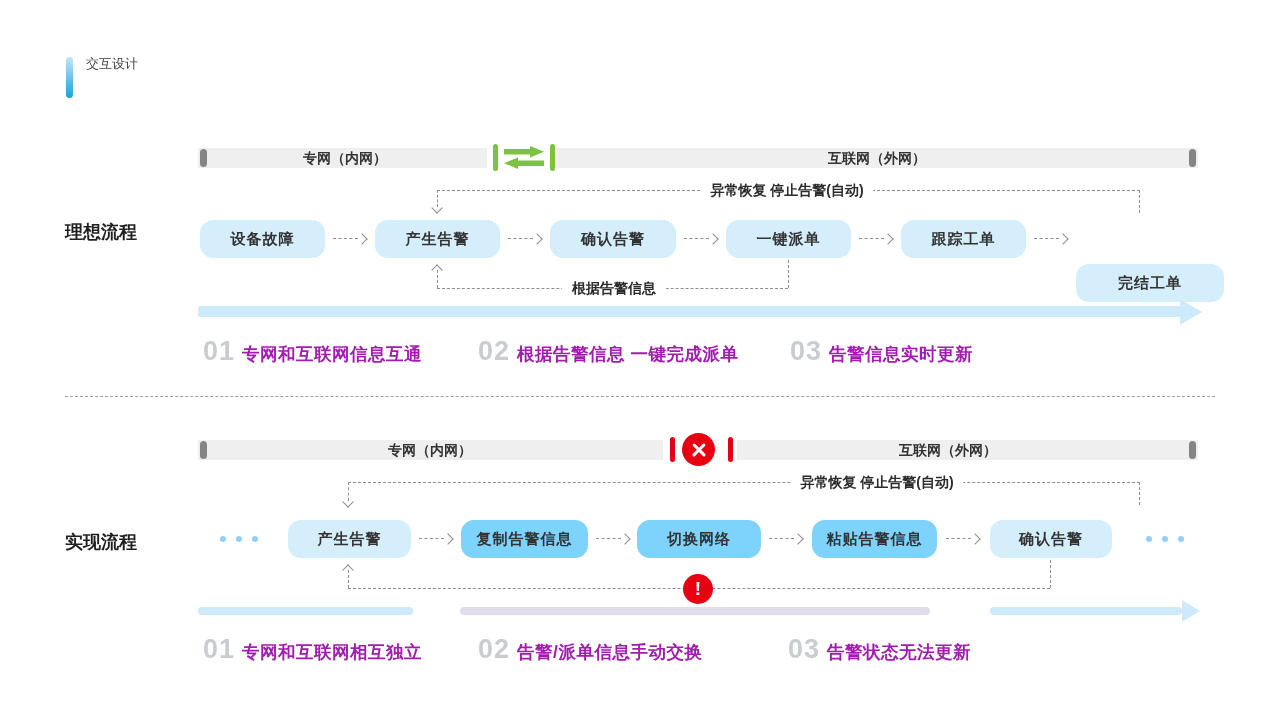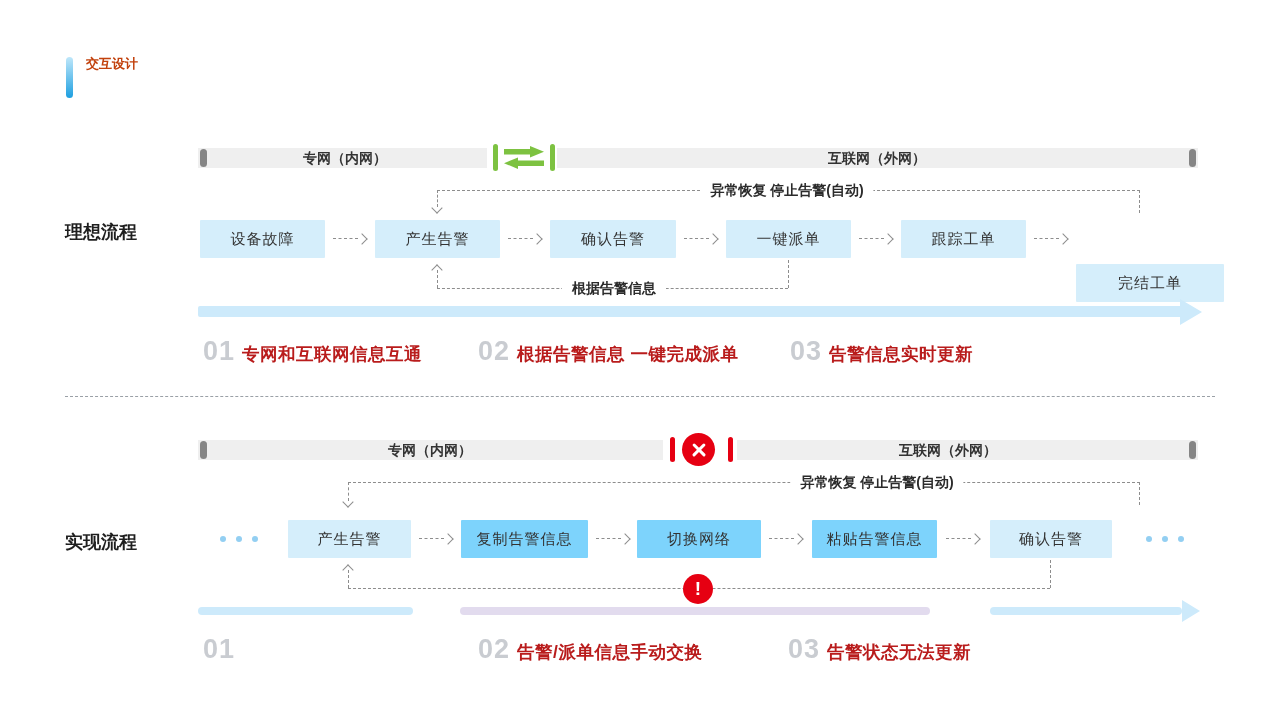--- a/index.html
+++ b/index.html
@@ -2,21 +2,21 @@
 <html><head>
 <meta charset="utf-8">
 <style>
   html,body{margin:0;padding:0;background:#fff;}
   .canvas{position:relative;width:1280px;height:720px;background:#fff;overflow:hidden;
           font-family:"Liberation Sans","DejaVu Sans",sans-serif;color:#2b2b2b;}
 
   
   .accent{position:absolute;left:66px;top:57px;width:7px;height:41px;border-radius:4px;
           background:linear-gradient(180deg,#bfe7fa 0%,#1d9fe0 100%);}
-  .eyebrow{position:absolute;left:86px;top:55px;font-size:13px;font-weight:bold;color:#c2410c;}
+  .eyebrow{position:absolute;left:86px;top:55px;font-size:13px;font-weight:normal;color:#404040;}
   .title{position:absolute;left:86px;top:74px;font-size:21px;font-weight:bold;color:#1a1a1a;letter-spacing:.5px;}
 
   .section-label{position:absolute;left:65px;font-size:18px;font-weight:bold;color:#1f1f1f;}
 
   
   .net-bar{position:absolute;left:198px;width:1000px;height:20px;background:#efefef;}
   .cap{position:absolute;top:1px;width:7px;height:18px;border-radius:3.5px;background:#858585;}
   .net-gap{position:absolute;top:-3px;height:26px;background:#fff;}
   .net-label{position:absolute;top:0;height:20px;line-height:20px;font-size:14px;font-weight:bold;
              color:#333;transform:translateX(-50%);white-space:nowrap;}
@@ -31,41 +31,41 @@
   .dash-h{position:absolute;height:0;border-top:1.6px dashed #8d8d8d;}
   .dash-v{position:absolute;width:0;border-left:1.6px dashed #8d8d8d;}
   .chev{position:absolute;width:7px;height:7px;border:0 solid #8d8d8d;}
   .chev-d{border-bottom-width:1.6px;border-right-width:1.6px;transform:rotate(45deg);}
   .chev-u{border-top-width:1.6px;border-left-width:1.6px;transform:rotate(45deg);}
   .chev-r{border-top-width:1.6px;border-right-width:1.6px;transform:rotate(45deg);}
   .loop-label{position:absolute;transform:translateX(-50%);background:#fff;padding:0 10px;
               font-size:14px;font-weight:bold;color:#2b2b2b;white-space:nowrap;line-height:18px;}
 
   
-  .box{position:absolute;height:38px;border-radius:1px;display:flex;align-items:center;justify-content:center;
-       font-size:15px;font-weight:normal;color:#333;letter-spacing:1px;}
+  .box{position:absolute;height:38px;border-radius:13px;display:flex;align-items:center;justify-content:center;
+       font-size:15px;font-weight:bold;color:#333;letter-spacing:1px;}
   .box.blue{background:#d5eefb;}
   .box.purple{background:#7dd3fc;}
   .flow-arrow{position:absolute;width:34px;height:10px;}
   .flow-arrow .ln{position:absolute;left:0;top:4px;width:25px;height:0;border-top:1.6px dashed #8d8d8d;}
   .flow-arrow .chev{right:1px;top:1px;}
 
   
   .tl-body{position:absolute;background:#cdeafb;border-radius:2px;}
   .tl-head{position:absolute;width:0;height:0;border-top:13px solid transparent;
            border-bottom:13px solid transparent;border-left:22px solid #cdeafb;}
   .tl-head.small{border-top-width:11px;border-bottom-width:11px;border-left-width:18px;}
   .mini-bar{position:absolute;height:8px;border-radius:4px;}
   .mini-bar.blue{background:#cdeafb;}
   .mini-bar.purple{background:#e2dbee;}
 
   
   .point{position:absolute;display:flex;align-items:baseline;gap:7px;white-space:nowrap;}
   .point-num{font-size:27px;font-weight:bold;color:#c9ccd1;letter-spacing:1px;}
-  .point-text{font-size:17.5px;font-weight:bold;color:#b91c1c;letter-spacing:.5px;}
+  .point-text{font-size:17.5px;font-weight:bold;color:#a21caf;letter-spacing:.5px;}
 
   .divider{position:absolute;left:65px;top:396px;width:1150px;height:0;border-top:1.6px dashed #9aa0a6;}
 
   .dot{position:absolute;width:6px;height:6px;border-radius:50%;background:#93cff2;}
   .warncircle{position:absolute;width:30px;height:30px;border-radius:50%;background:#e60012;color:#fff;
               font-size:19px;font-weight:bold;text-align:center;line-height:29px;}
 </style>
 </head>
 <body>
 
@@ -207,20 +207,21 @@
   <div class="dash-v" style="left:1050px;top:560px;height:28px;"></div>
   <div class="warncircle" style="left:683px;top:574px;">!</div>
 
   <div class="mini-bar blue" style="left:198px;top:607px;width:215px;"></div>
   <div class="mini-bar purple" style="left:460px;top:607px;width:470px;"></div>
   <div class="mini-bar blue" style="left:990px;top:607px;width:192px;"></div>
   <div class="tl-head small" style="left:1182px;top:600px;"></div>
 
   <div class="point" style="left:203px;top:634px;">
     <span class="point-num">01</span>
+    <span class="point-text">专网和互联网相互独立</span>
   </div>
   <div class="point" style="left:478px;top:634px;">
     <span class="point-num">02</span>
     <span class="point-text">告警/派单信息手动交换</span>
   </div>
   <div class="point" style="left:788px;top:634px;">
     <span class="point-num">03</span>
     <span class="point-text">告警状态无法更新</span>
   </div>
 

